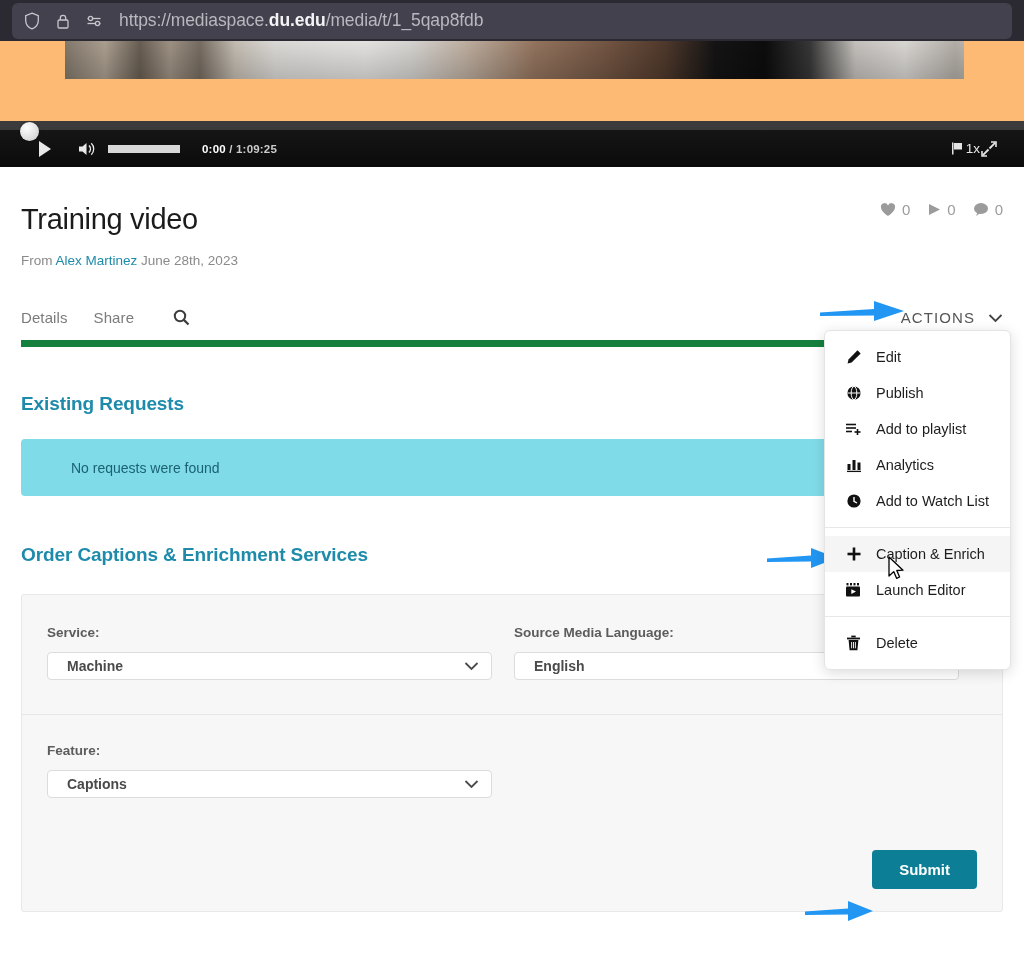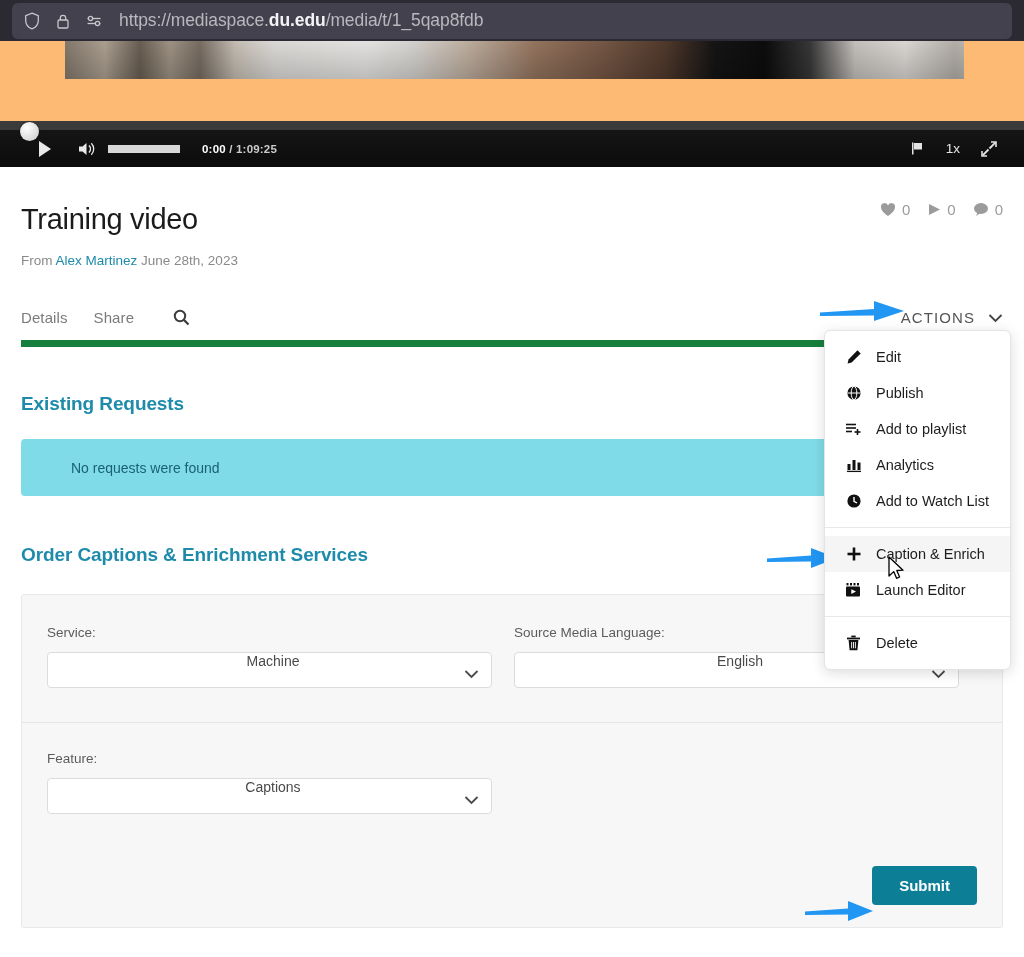--- a/index.html
+++ b/index.html
@@ -83,21 +83,21 @@
     border-radius: 50%;
     background: radial-gradient(circle at 35% 30%, #ffffff, #c9c9c9);
     box-shadow: 0 0 2px rgba(0,0,0,.6);
   }
   .ctrl-row {
     position: absolute; left: 0; right: 0; top: 9px; bottom: 0;
     display: flex; align-items: center;
     padding: 0 12px 0 30px;
   }
   .ctrl-left { display: flex; align-items: center; gap: 0; }
-  .ctrl-right { margin-left: auto; display: flex; align-items: center; gap: 20px; padding-right: 14px; }
+  .ctrl-right { margin-left: auto; display: flex; align-items: center; padding-right: 14px; }
   .play-btn { width: 30px; display:flex; justify-content:center; }
   .vol-btn { width: 34px; display:flex; justify-content:center; margin-left: 10px; }
   .vol-bar {
     width: 72px; height: 8px; background: #d8d8d8;
     margin-left: 4px;
   }
   .time-text {
     margin-left: 22px;
     font-size: 11.5px;
     font-weight: 700;
@@ -190,38 +190,37 @@
     background: #f7f7f7;
     border: 1px solid #e8e8e8;
     border-radius: 3px;
   }
   .card-sec {
     padding: 30px 25px 34px 25px;
     border-bottom: 1px solid #e6e6e6;
     display: flex;
   }
   .card-sec.last { border-bottom: none; padding: 28px 25px 30px 25px; }
-  .field { width: 445px; }
+  .field { width: 445px; font-weight: bold; }
   .field + .field { margin-left: 22px; }
   .field-label {
     font-size: 13.5px;
     color: #5c5c5c;
     margin-bottom: 12px;
   }
   .select {
-    height: 36px;
+    height: 28px;
     background: #ffffff;
     border: 1px solid #dcdcdc;
     border-radius: 4px;
     display: flex;
     align-items: center;
     padding: 0 12px 0 19px;
     font-size: 14px;
     color: #4a4a4a;
-    flex-direction: column;
   }
   .select .chev { margin-left: auto; }
   .card-footer {
     padding: 22px 25px 22px 25px;
     display: flex;
     justify-content: flex-end;
   }
   .submit-btn {
     background: #0c7e96;
     color: #ffffff;

